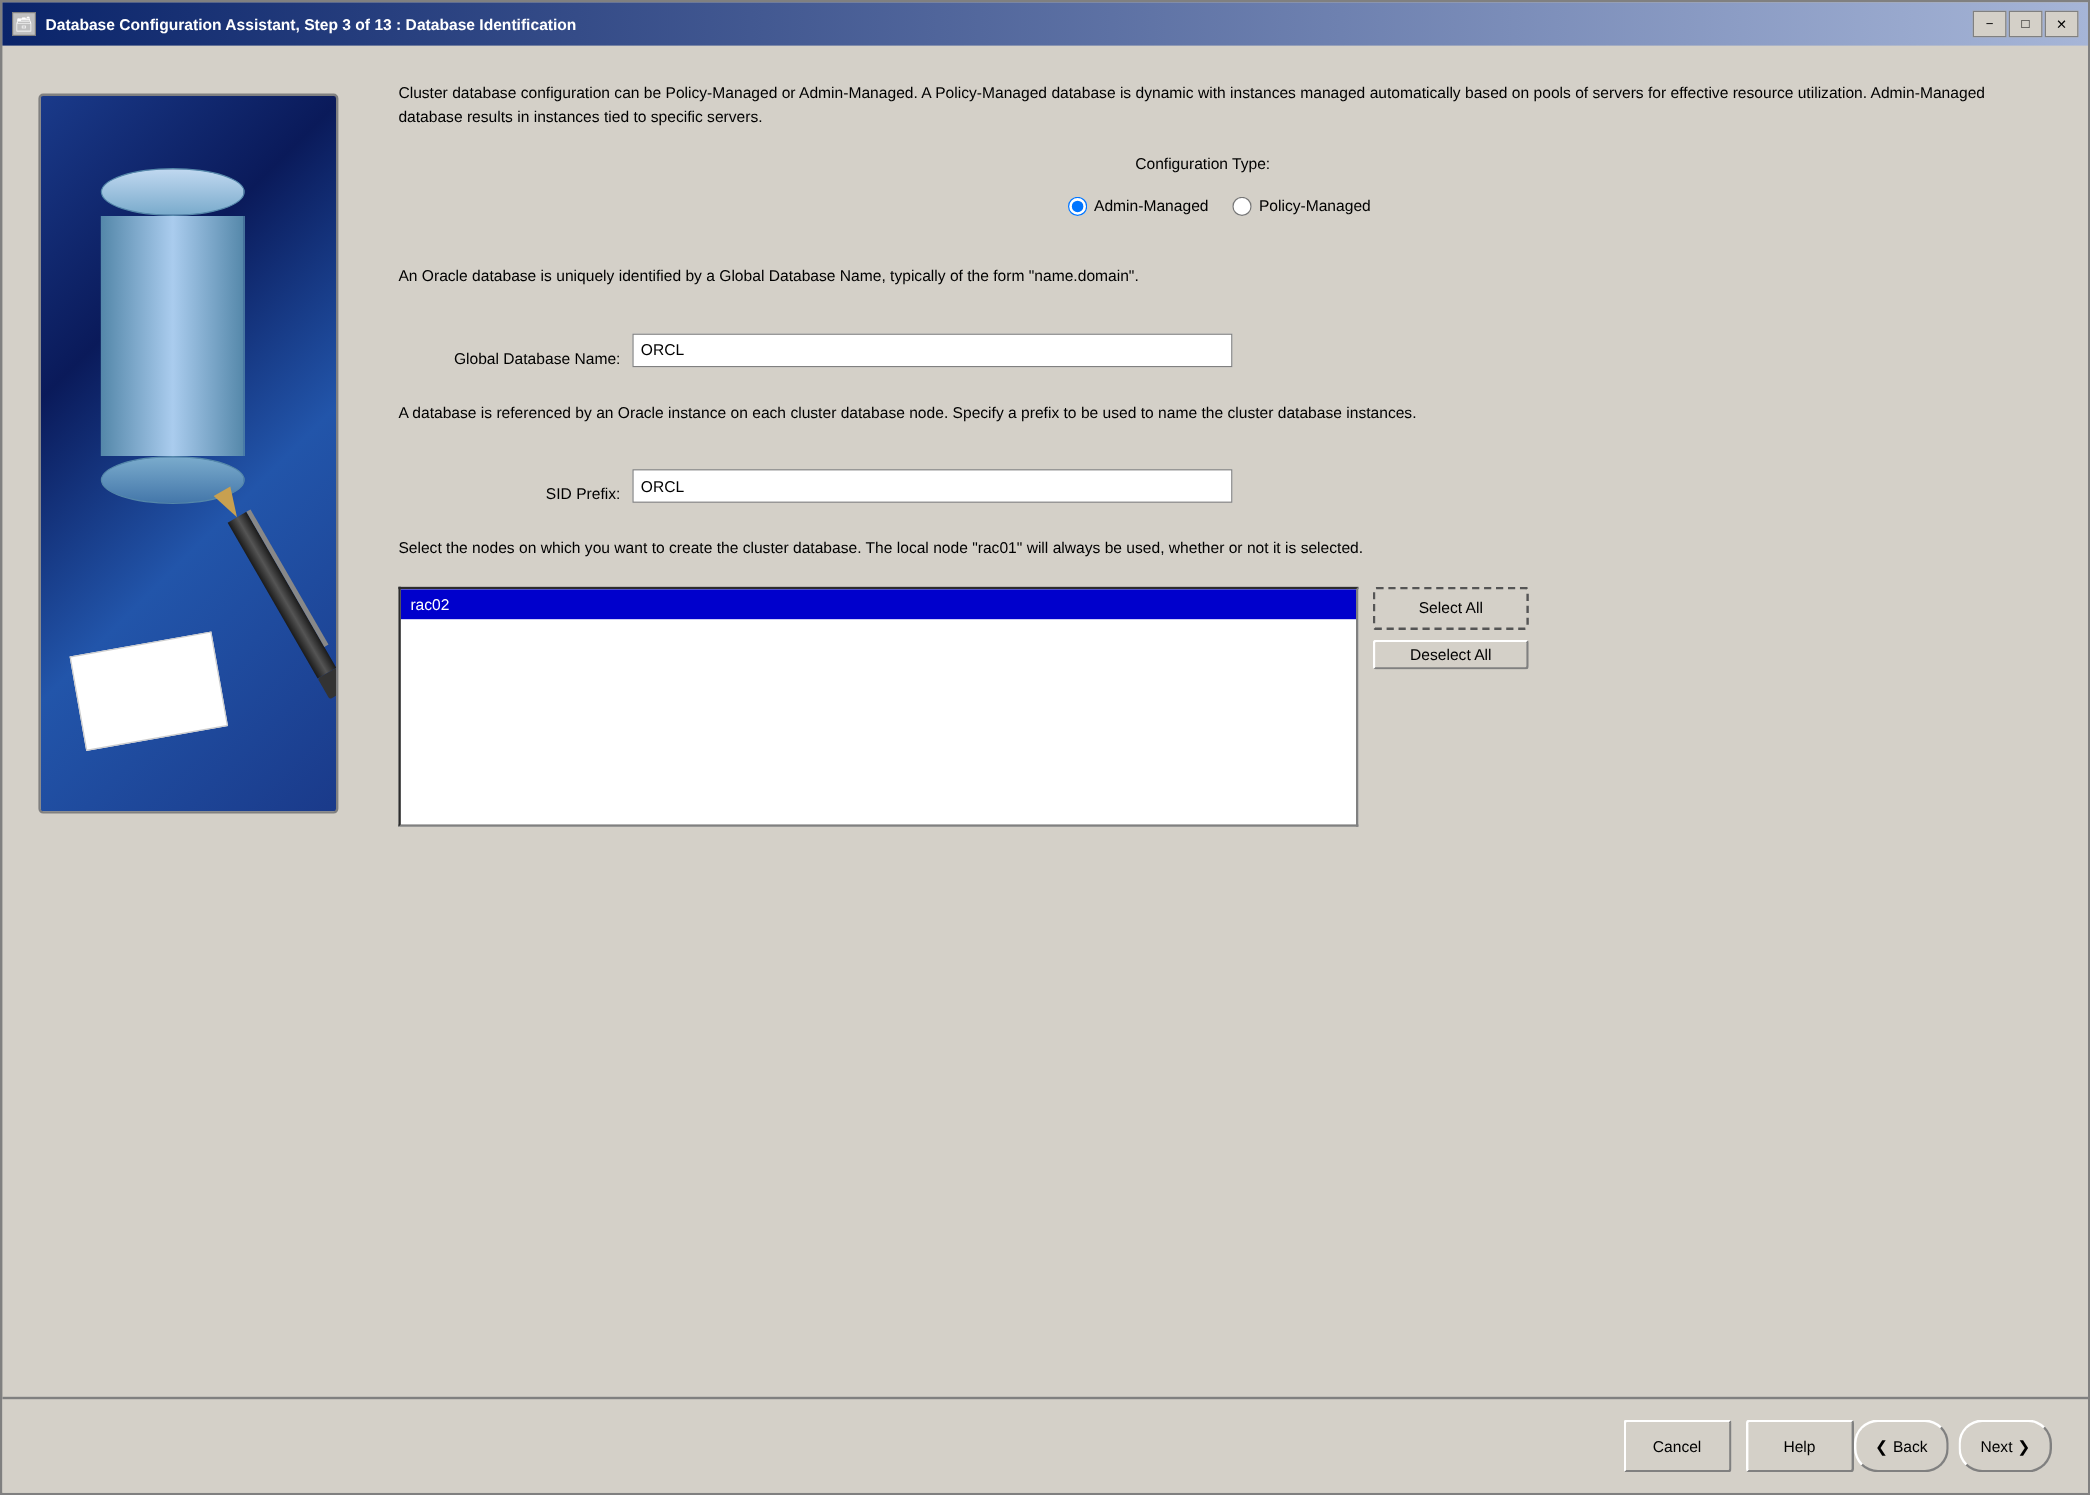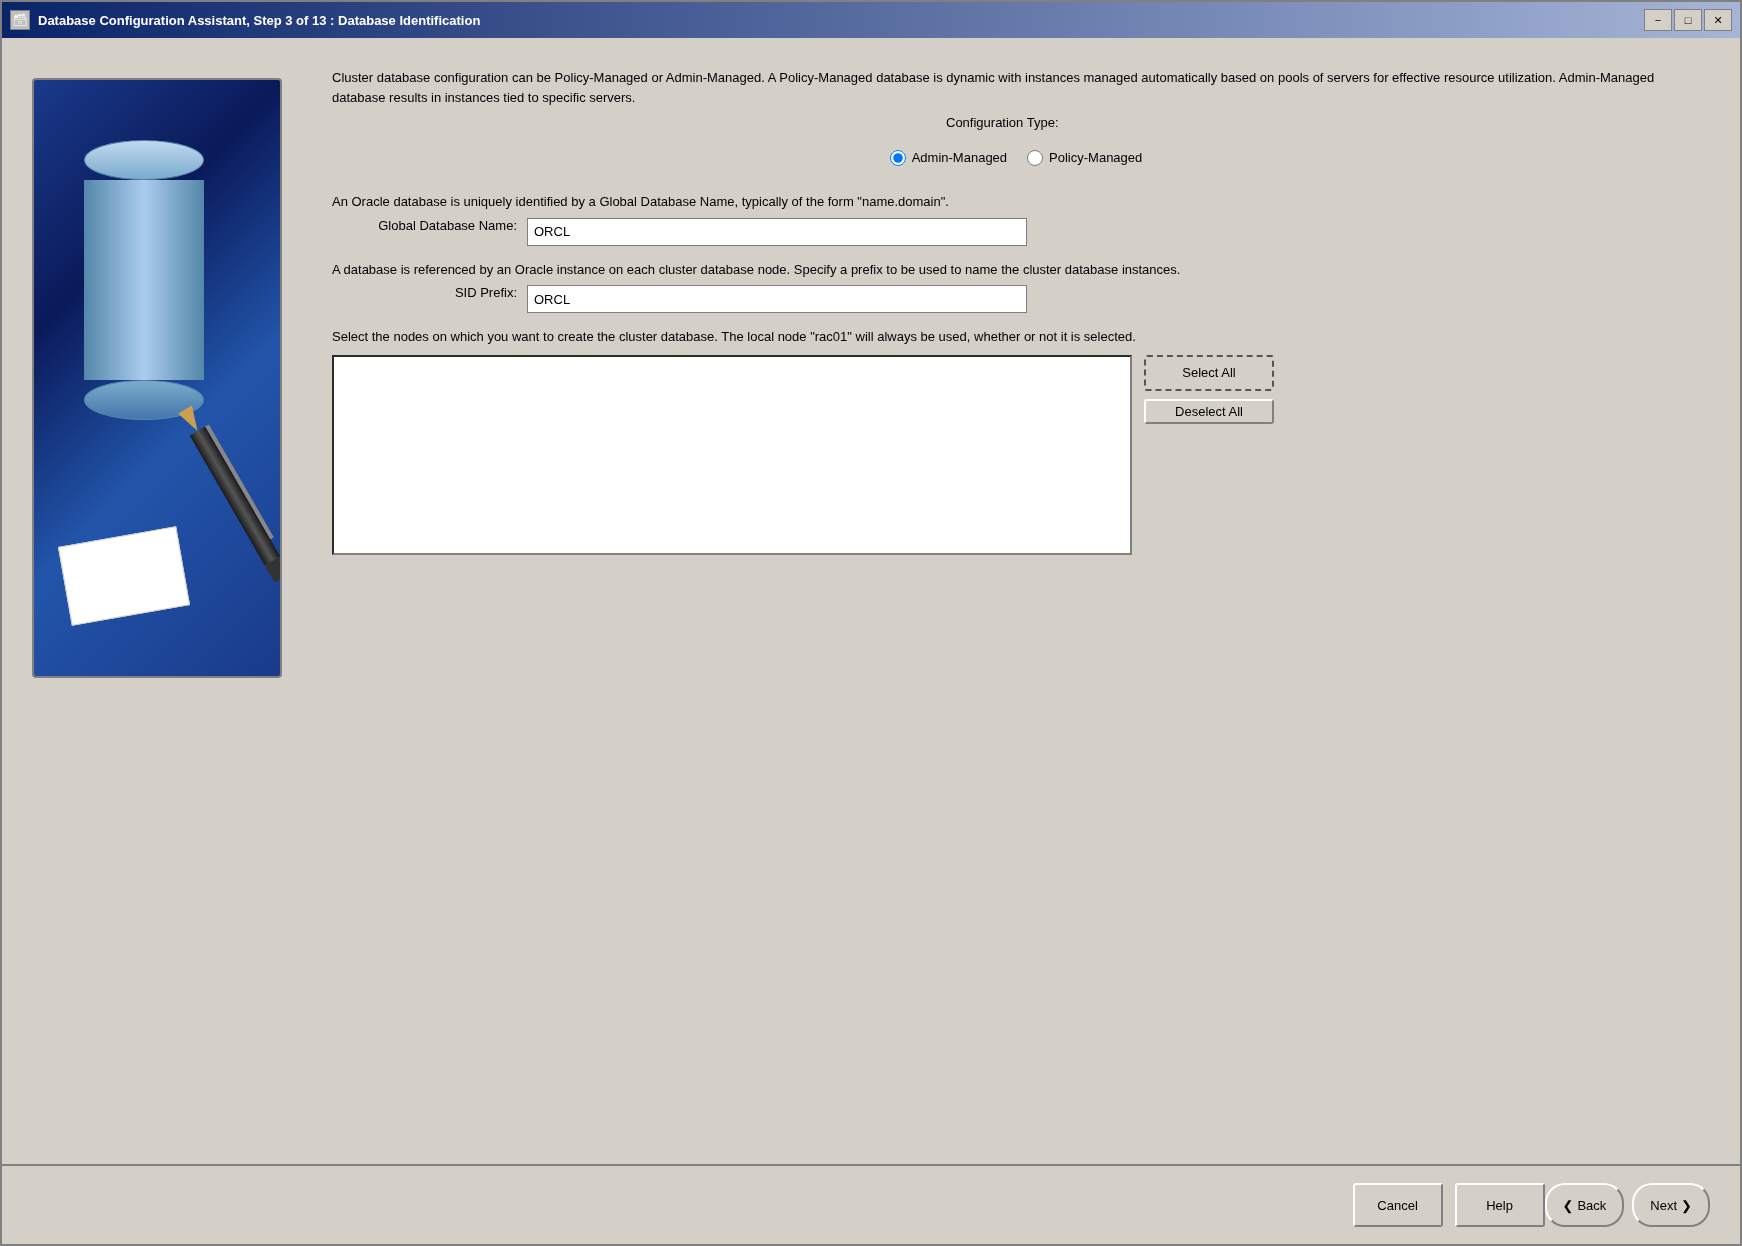--- a/index.html
+++ b/index.html
@@ -174,20 +174,21 @@
       height: 80px;
       background: white;
       transform: rotate(-10deg);
       border: 1px solid #ccc;
     }
     .right-panel {
       flex: 1;
       padding: 10px 40px 10px 20px;
       display: flex;
       flex-direction: column;
+      gap: 14px;
     }
     .description-text {
       font-size: 13px;
       line-height: 1.5;
       color: #000;
       margin-bottom: 8px;
     }
     .config-type-row {
       display: flex;
       align-items: center;
@@ -223,23 +224,24 @@
     }
     .sub-description {
       font-size: 13px;
       line-height: 1.5;
       color: #000;
       margin-top: 6px;
       margin-bottom: 6px;
     }
     .form-row {
       display: flex;
-      align-items: flex-start;
+      align-items: flex-end;
       gap: 10px;
       margin-bottom: 8px;
+      margin-top: 18px;
     }
     .form-label {
       font-size: 13px;
       color: #000;
       min-width: 185px;
       text-align: right;
     }
     .form-input {
       width: 500px;
       height: 28px;
@@ -430,20 +432,21 @@
 
         <div class="form-row">
           <label class="form-label">SID Prefix:</label>
           <input type="text" class="form-input" value="ORCL" style="">
         </div>
 
         <div class="nodes-description">Select the nodes on which you want to create the cluster database. The local node "rac01" will always be used, whether or not it is selected.</div>
 
         <div class="nodes-area">
           <div class="nodes-listbox">
+            <div class="node-item selected">rac02</div>
           </div>
           <div class="node-buttons">
             <button class="select-all-btn">Select All</button>
             <button class="deselect-all-btn">Deselect All</button>
           </div>
         </div>
 
       </div>
     </div>
 

